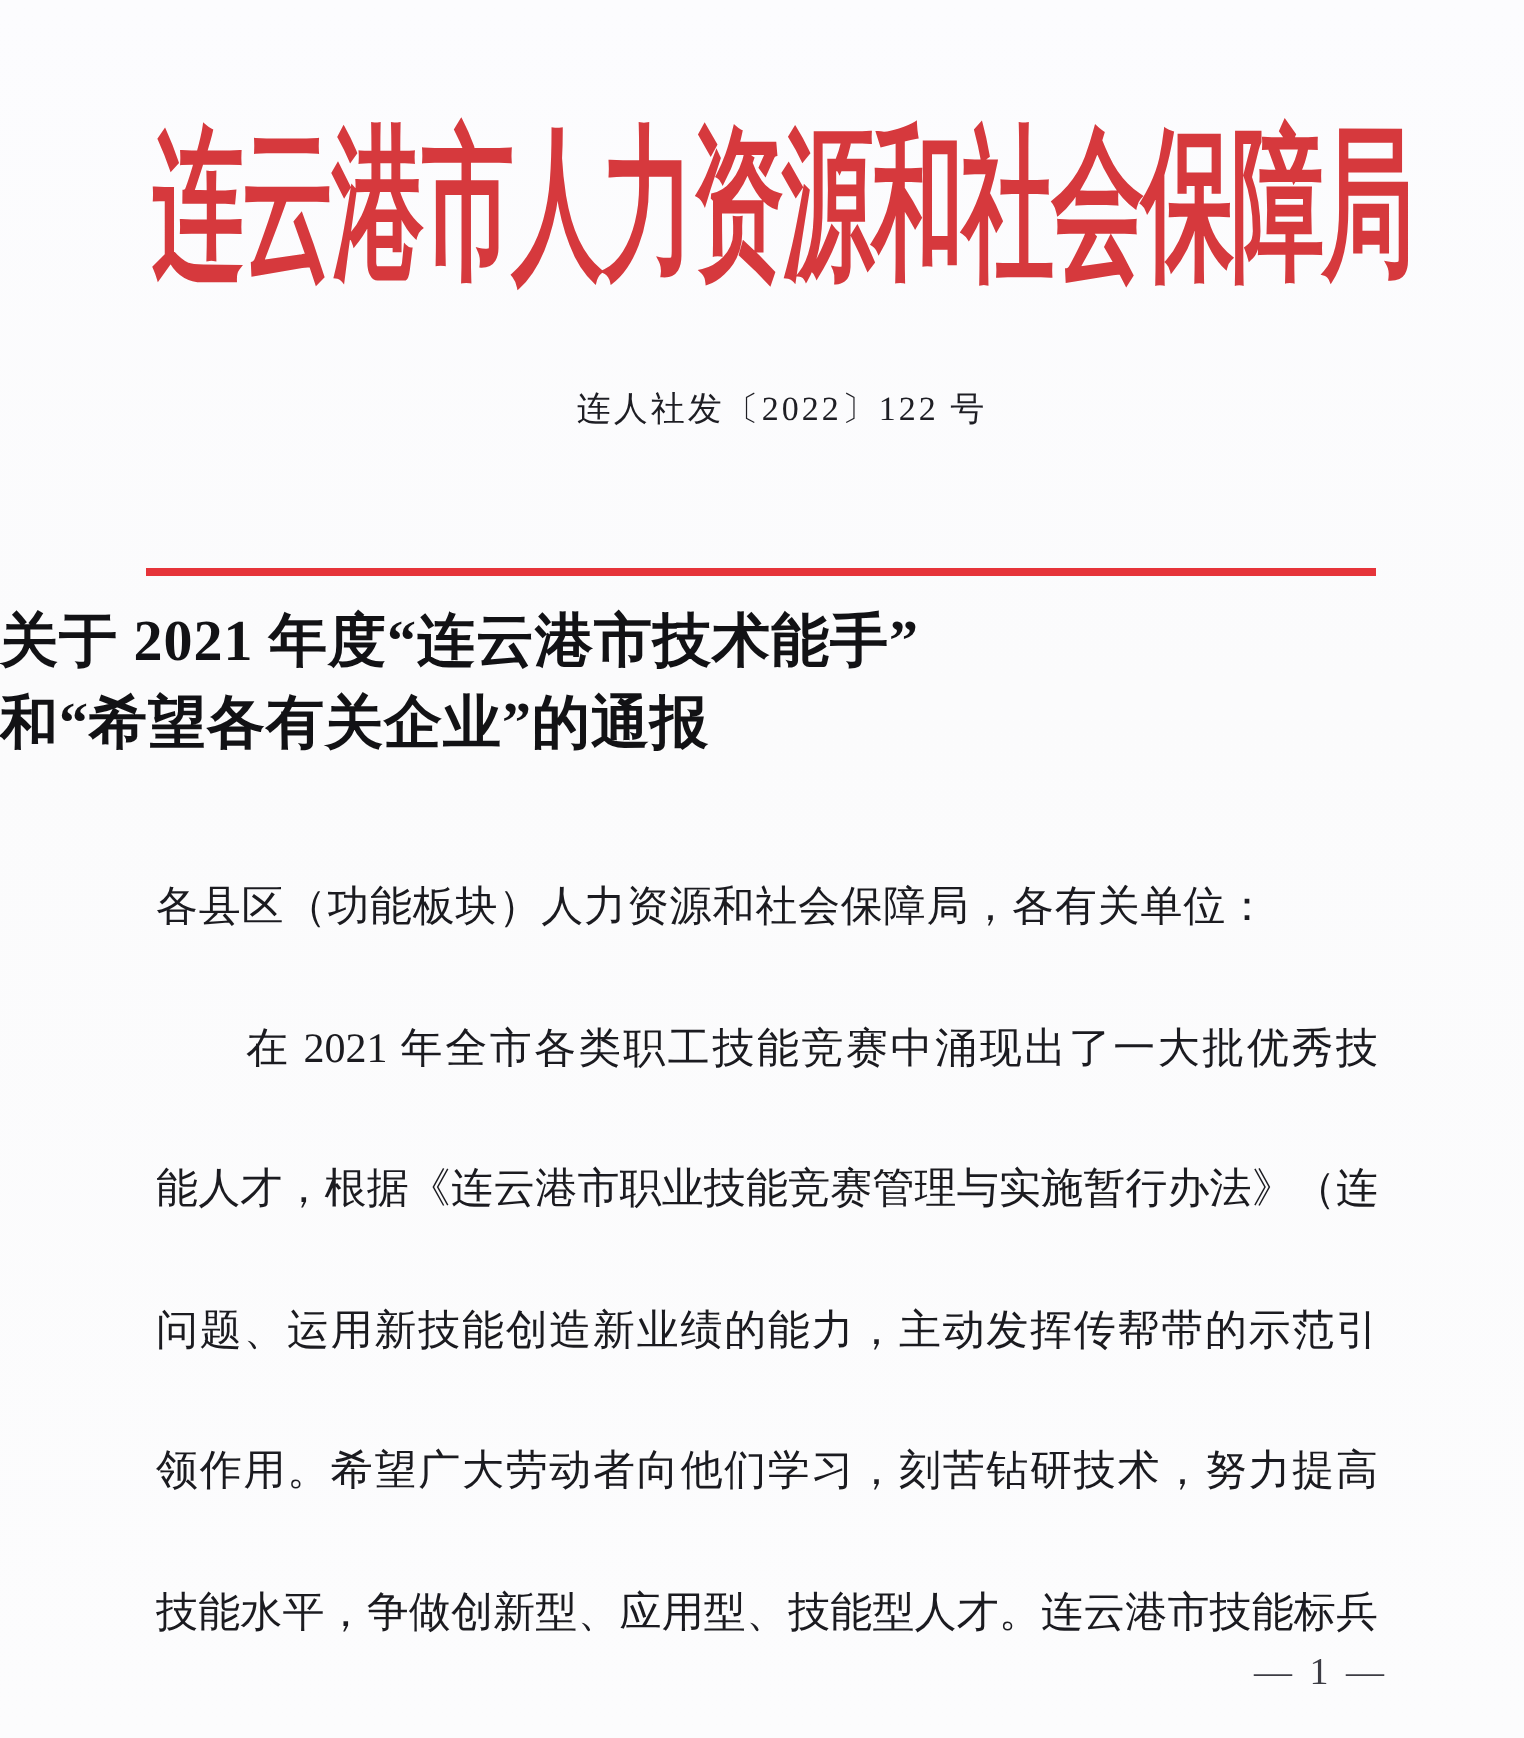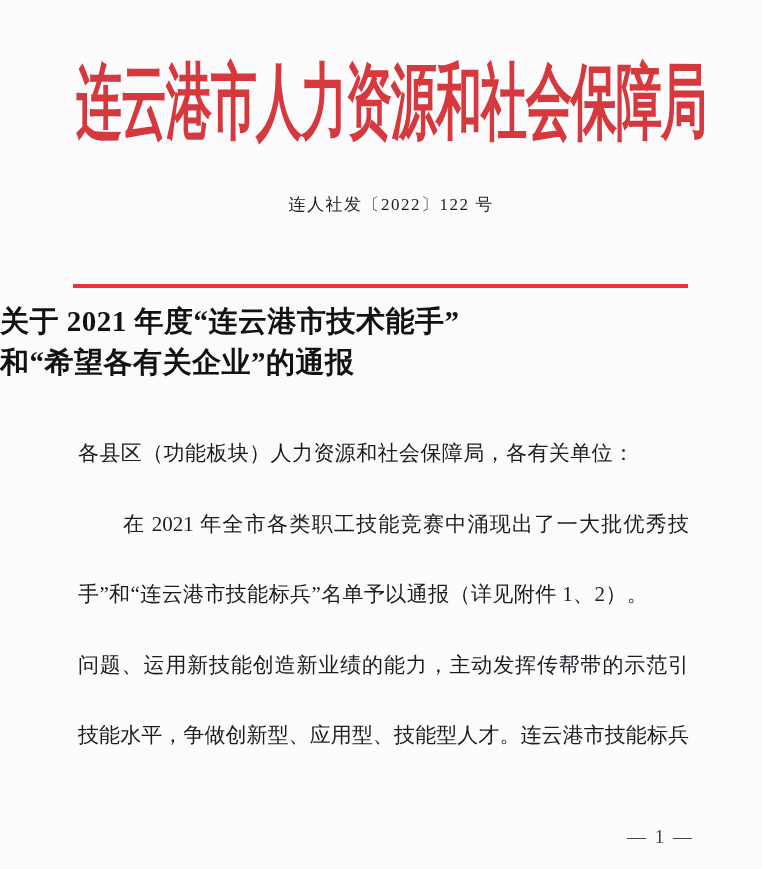--- a/index.html
+++ b/index.html
@@ -120,20 +120,21 @@
   <div class="red-rule" style="background: rgb(230, 52, 58);"></div>
 
   <div class="doc-title">
     <div>关于 2021 年度“连云港市技术能手”</div>
     <div>和“希望各有关企业”的通报</div>
   </div>
 
   <div class="body-block">
       <div class="body-line">各县区（功能板块）人力资源和社会保障局，各有关单位：</div>
       <div class="body-line j ind">在 2021 年全市各类职工技能竞赛中涌现出了一大批优秀技</div>
-      <div class="body-line">手”和“连云港市技能标兵”名单予以通报（详见附件 1、2）。</div>
+      <div class="body-line j">能人才，根据《连云港市职业技能竞赛管理与实施暂行办法》（连</div>
       <div class="body-line j">问题、运用新技能创造新业绩的能力，主动发挥传帮带的示范引</div>
+      <div class="body-line j">领作用。希望广大劳动者向他们学习，刻苦钻研技术，努力提高</div>
       <div class="body-line j">技能水平，争做创新型、应用型、技能型人才。连云港市技能标兵</div>
     </div>
 
   <div class="page-number">— 1 —</div>
 
 </div>
 
 </body></html>

